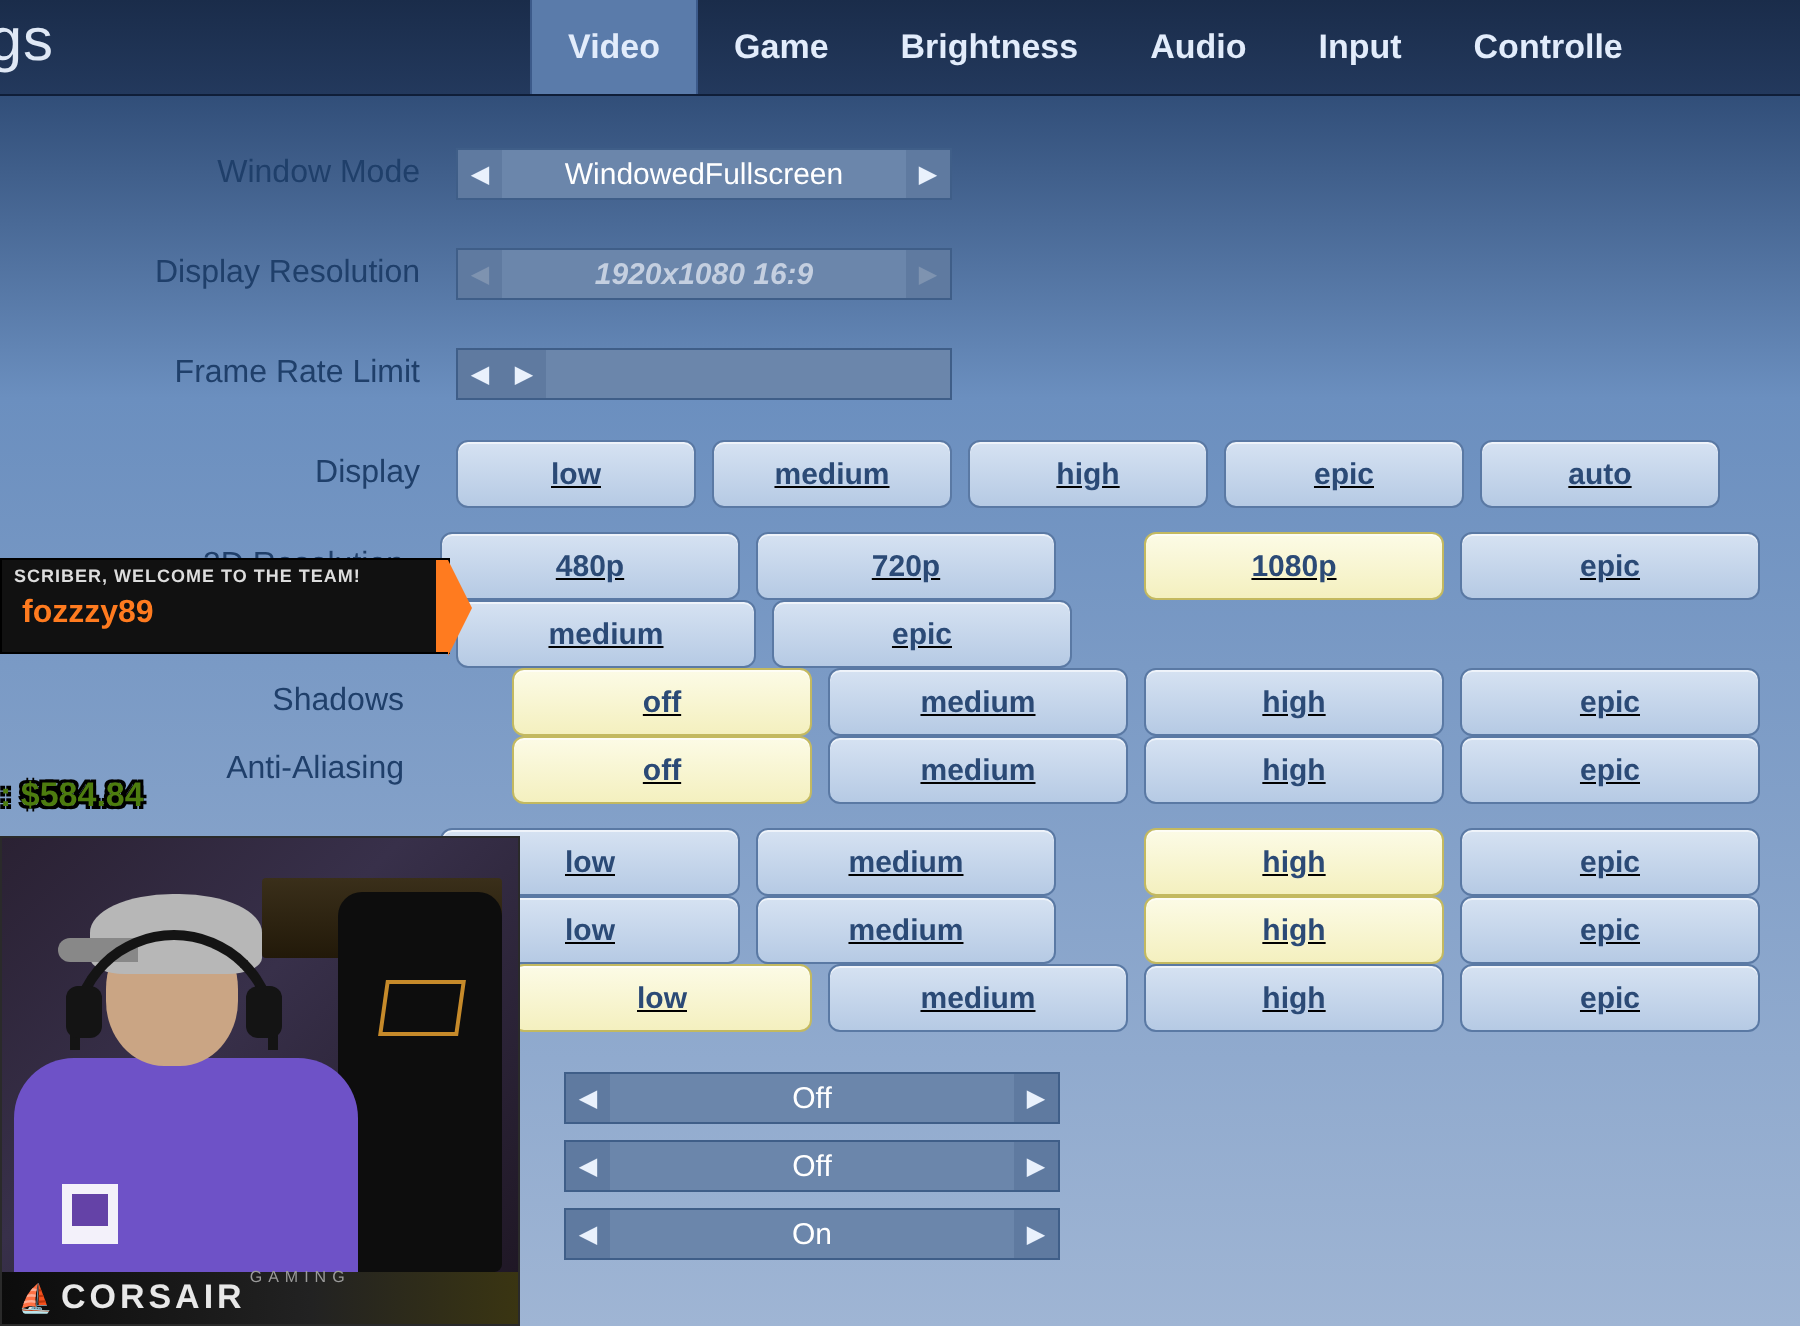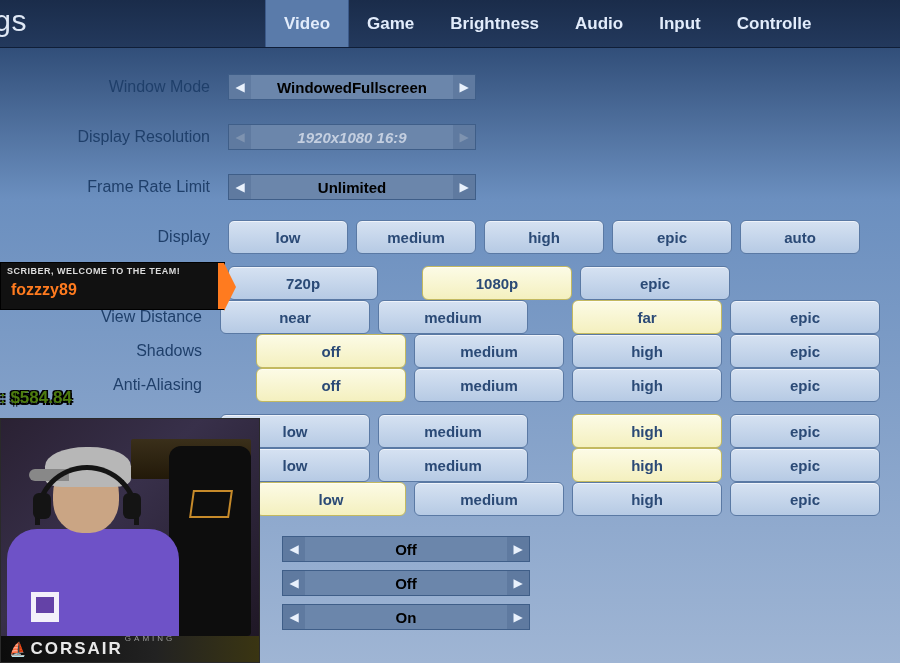--- a/index.html
+++ b/index.html
@@ -35,49 +35,49 @@
     width: 200px; text-align: right; padding-right: 10px;
     color: #1f3f6a; font-size: 16px;
   }
   
   .selector {
     flex: 0 0 248px; height: 26px; display: flex; align-items: center;
     background: #6b86ab; border: 1px solid #3f5e88; border-radius: 0;
     position: relative;
   }
   .selector .value {
-    flex: 1; text-align: center; color: #000000; font-weight: 700; font-size: 15px;
+    flex: 1; text-align: center; color: #ffffff; font-weight: 400; font-size: 15px;
   }
   .selector.disabled .value { color: #c4cfe0; font-style: italic; font-weight:600; }
   .arrow {
     width: 22px; height: 100%; display:flex; align-items:center; justify-content:center;
     color:#e9f1fc; cursor:pointer; font-size:12px;
     background:#5f7aa0;
   }
   .selector.disabled .arrow { color:#7e93b0; cursor:default; }
   
-  .opts { display: flex; gap: 8px; }
+  .opts { display: flex; gap: 8px; text-decoration: underline; }
   .opt {
     width: 120px; height: 34px; display:flex; align-items:center; justify-content:center;
     background: linear-gradient(180deg,#d6e2f2,#b6cae4);
     border: 1px solid #5a79a4; border-radius: 6px;
     color:#2b4a76; font-weight:700; font-size:15px;
     box-shadow: inset 0 1px 0 rgba(255,255,255,.6);
     cursor:pointer;
   }
   .opt.sel {
     background: linear-gradient(180deg,#fcfbe6,#f4f0bf);
     border-color:#c3b960;
     margin-left:36px;
   }
   .opts.five .opt { width: 120px; }
   .opts.four .opt { width: 150px; }
   
   .sub-banner {
-    position:absolute; left:0; top:262px; width:225px; height:48px;
+    position:absolute; left:0; top:279px; width:225px; height:48px;
     background:#111; border:1px solid #000; z-index:20;
   }
   .sub-banner .head {
     color:#ddd; font-size:9px; font-weight:700; padding:3px 6px; letter-spacing:.5px;
   }
   .sub-banner .name { color:#ff7b1f; font-size:16px; font-weight:600; padding:2px 10px; }
   .sub-banner .tail {
     position:absolute; right:-12px; top:0; width:0; height:0;
     border-top:24px solid transparent; border-bottom:24px solid transparent;
     border-left:12px solid #ff7b1f;
@@ -182,51 +182,49 @@
       <div class="arrow">◀</div>
       <div class="value">1920x1080 16:9</div>
       <div class="arrow">▶</div>
     </div>
   </div>
 
   <div class="row">
     <div class="label">Frame Rate Limit</div>
     <div class="selector">
       <div class="arrow">◀</div>
-      <div class="value">Unlimited</div>
       <div class="arrow">▶</div>
     </div>
   </div>
 
   <div id="option-rows">
       <div class="row">
         <div class="label">Display</div>
         <div class="opts five">
           <div class="opt">low</div>
           <div class="opt">medium</div>
           <div class="opt">high</div>
           <div class="opt">epic</div>
           <div class="opt">auto</div>
         </div>
       </div>
       <div class="row-spacer"></div>
       <div class="row">
         <div class="label">3D Resolution</div>
         <div class="opts four">
+          <div class="opt">480p</div>
           <div class="opt">720p</div>
           <div class="opt sel">1080p</div>
           <div class="opt">epic</div>
         </div>
       </div>
       <div class="row">
         <div class="label">View Distance</div>
         <div class="opts four">
-          <div class="opt">near</div>
-          <div class="opt">medium</div>
-          <div class="opt sel">far</div>
+          <div class="opt">medium</div>
           <div class="opt">epic</div>
         </div>
       </div>
       <div class="row">
         <div class="label">Shadows</div>
         <div class="opts four">
           <div class="opt sel">off</div>
           <div class="opt">medium</div>
           <div class="opt">high</div>
           <div class="opt">epic</div>

